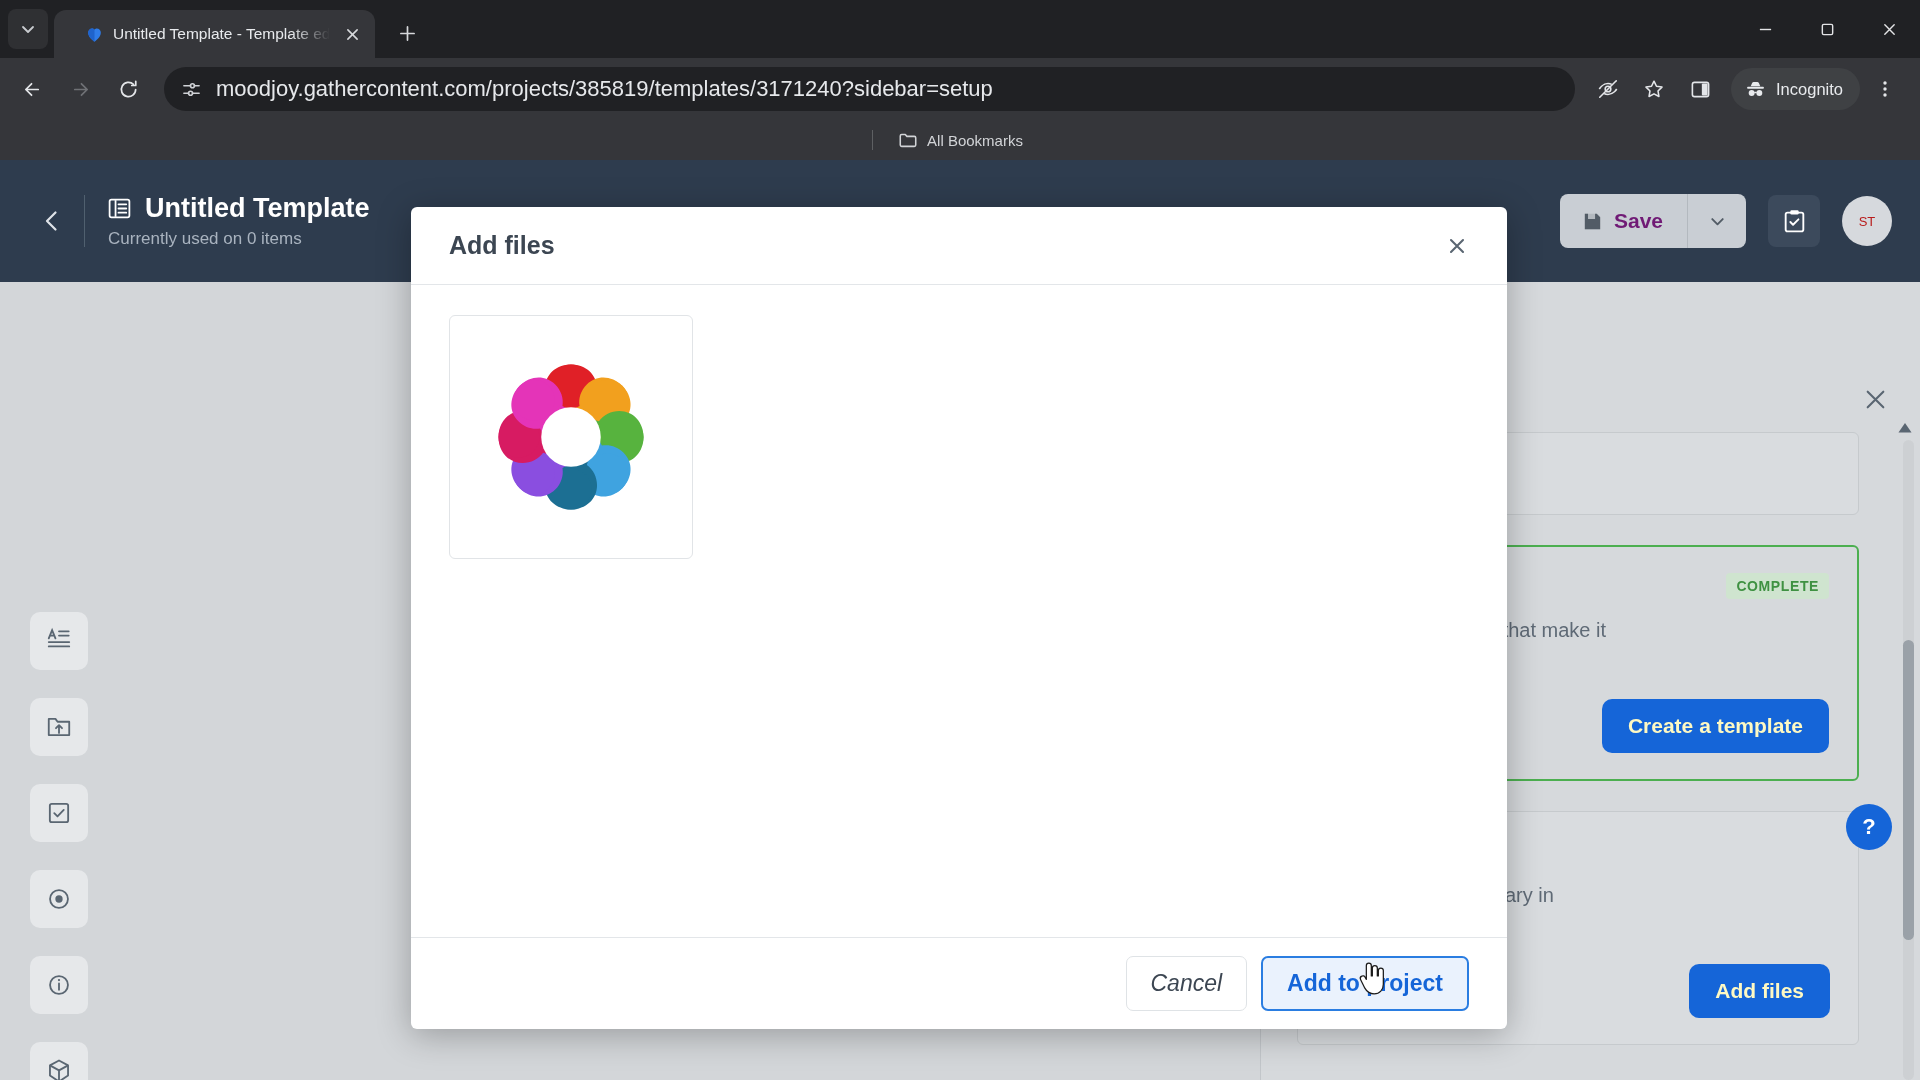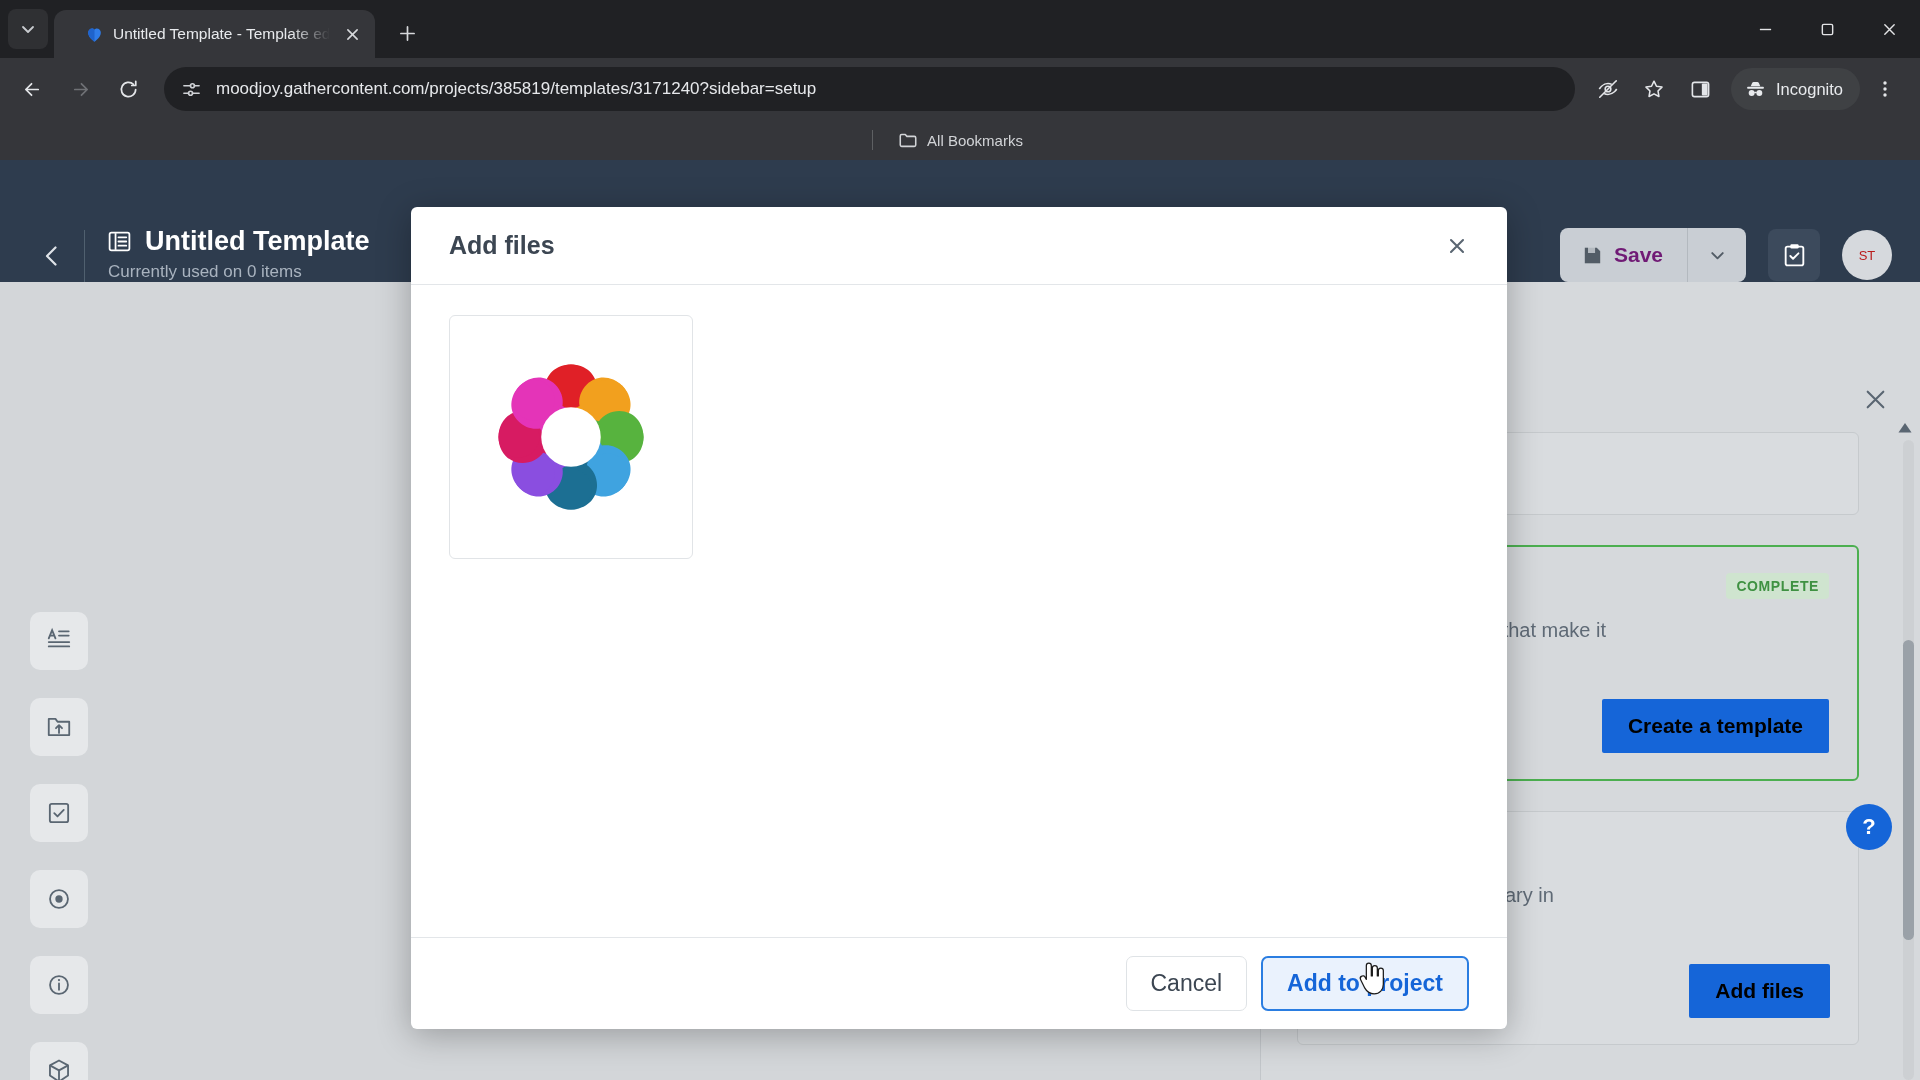--- a/index.html
+++ b/index.html
@@ -57,42 +57,42 @@
   .nav-btn { width: 44px; height: 44px; border-radius: 50%; display:flex;align-items:center;justify-content:center; cursor: pointer; }
   .nav-btn svg { stroke: #e4e6e9; }
   .nav-btn.disabled svg { stroke: #6f7175; }
 
   .omnibox {
     flex: 1 1 auto; height: 44px; background: #202124; border-radius: 22px;
     display: flex; align-items: center; padding: 0 16px; margin: 0 8px 0 10px; gap: 14px;
     cursor: text;
   }
   .omnibox-icon { width: 22px; height: 22px; flex: 0 0 22px; display:flex;align-items:center;justify-content:center;}
-  .omnibox-url { color: #e6e8eb; font-size: 17px; white-space: nowrap; overflow: hidden; }
+  .omnibox-url { color: #e6e8eb; font-size: 22px; white-space: nowrap; overflow: hidden; }
 
   .tb-icon { width: 42px; height: 42px; border-radius: 50%; display:flex;align-items:center;justify-content:center;cursor:pointer;flex:0 0 42px;}
   .incognito-pill {
     height: 42px; border-radius: 21px; background: #3f4144; display: flex; align-items: center;
     gap: 9px; padding: 0 17px 0 13px; margin-left: 6px; cursor: pointer;
   }
   .incognito-pill span { color: #e8eaed; font-size: 16.5px; }
 
   .bookmarkbar {
     height: 40px; background: #35363a; display: flex; align-items: center;
     justify-content: center; padding-right: 18px; gap: 0;
   }
   .bm-sep { width: 1px; height: 20px; background: #5e6063; margin-right: 18px; }
   .bm-item { display: flex; align-items: center; gap: 9px; cursor: pointer; padding: 4px 7px; border-radius: 5px; }
   .bm-item span { color: #d2d4d7; font-size: 15px; }
 
   
   .app { position: absolute; left: 0; top: 160px; width: 1920px; height: 920px; background: #d3d6d9; overflow: hidden; }
 
   .app-header {
-    height: 122px; background: #2e3c4e; display: flex; align-items: flex-end;
+    height: 122px; background: #2e3c4e; display: flex; align-items: center;
     padding: 0 28px 0 26px; gap: 0; position: relative;
   }
   .back-btn { width: 52px; height: 52px; display:flex;align-items:center;justify-content:center; cursor:pointer; }
   .back-btn svg { stroke: #dfe3e8; }
   .hdr-sep { width: 1px; height: 52px; background: #50606f; margin: 0 22px 0 6px; }
   .hdr-titles { display: flex; flex-direction: column; gap: 5px; }
   .hdr-title-row { display: flex; align-items: center; gap: 13px; }
   .hdr-title { color: #ffffff; font-size: 27px; font-weight: bold; }
   .hdr-sub { color: #a9b3bf; font-size: 17px; margin-left: 1px; }
   .hdr-right { margin-left: auto; display: flex; align-items: center; gap: 22px; }
@@ -139,22 +139,22 @@
   .setup-card.active { border: 2px solid #4caf50; background: #d6d9dc; }
   .card-row { display: flex; align-items: flex-start; justify-content: space-between; gap: 14px; }
   .card-title { color: #4a545f; font-size: 25px; font-weight: bold; }
   .badge {
     background: #cfe4cf; color: #3f9142; font-size: 14px; font-weight: bold;
     letter-spacing: .6px; padding: 5px 10px; border-radius: 4px; white-space: nowrap;
   }
   .card-desc { color: #5f6a76; font-size: 20px; line-height: 1.42; margin-top: 14px; max-width: 430px; }
   .card-cta { display: flex; justify-content: flex-end; margin-top: 26px; }
   .btn-blue {
-    background: #1565d8; color: #000000; font-size: 21px; font-weight: bold;
-    padding: 15px 26px; border-radius: 2px; border: none; cursor: pointer;
+    background: #1565d8; color: #fef9c3; font-size: 21px; font-weight: bold;
+    padding: 15px 26px; border-radius: 10px; border: none; cursor: pointer;
     font-family: "Liberation Sans", sans-serif;
   }
   .lead-text { color: #5f6a76; font-size: 20px; line-height: 1.45; }
 
   .panel-scrollbar {
     position: absolute; right: 6px; top: 158px; width: 11px; height: 640px;
     background: rgba(0,0,0,0.04); border-radius: 6px;
   }
   .panel-thumb { position: absolute; left: 0; top: 200px; width: 11px; height: 300px; background: #9aa1a8; border-radius: 6px; cursor: pointer;}
   .scroll-arrow { position: absolute; right: 7px; top: 138px; }
@@ -191,20 +191,21 @@
   .file-thumb { width: 186px; height: 186px; position: relative; }
 
   .modal-foot {
     flex: 0 0 92px; height: 92px; border-top: 1px solid #e3e6e9;
     display: flex; align-items: center; justify-content: flex-end; gap: 14px; padding: 0 38px;
   }
   .btn-cancel {
     background: #fff; border: 1px solid #dfe3e6; border-radius: 7px;
     color: #3c4652; font-size: 23px; padding: 13px 24px; cursor: pointer;
     font-family: "Liberation Sans", sans-serif;
+    font-style: italic;
   }
   .btn-primary-outline {
     background: #eaf2fd; border: 2px solid #2a7de1; border-radius: 7px;
     color: #1565d8; font-size: 23px; font-weight: bold; padding: 12px 24px; cursor: pointer;
     font-family: "Liberation Sans", sans-serif; position: relative;
   }
   .cursor-hand { position: absolute; left: 1357px; top: 962px; width: 30px; height: 34px; pointer-events: none; }
 </style>
 </head>
 <body>

